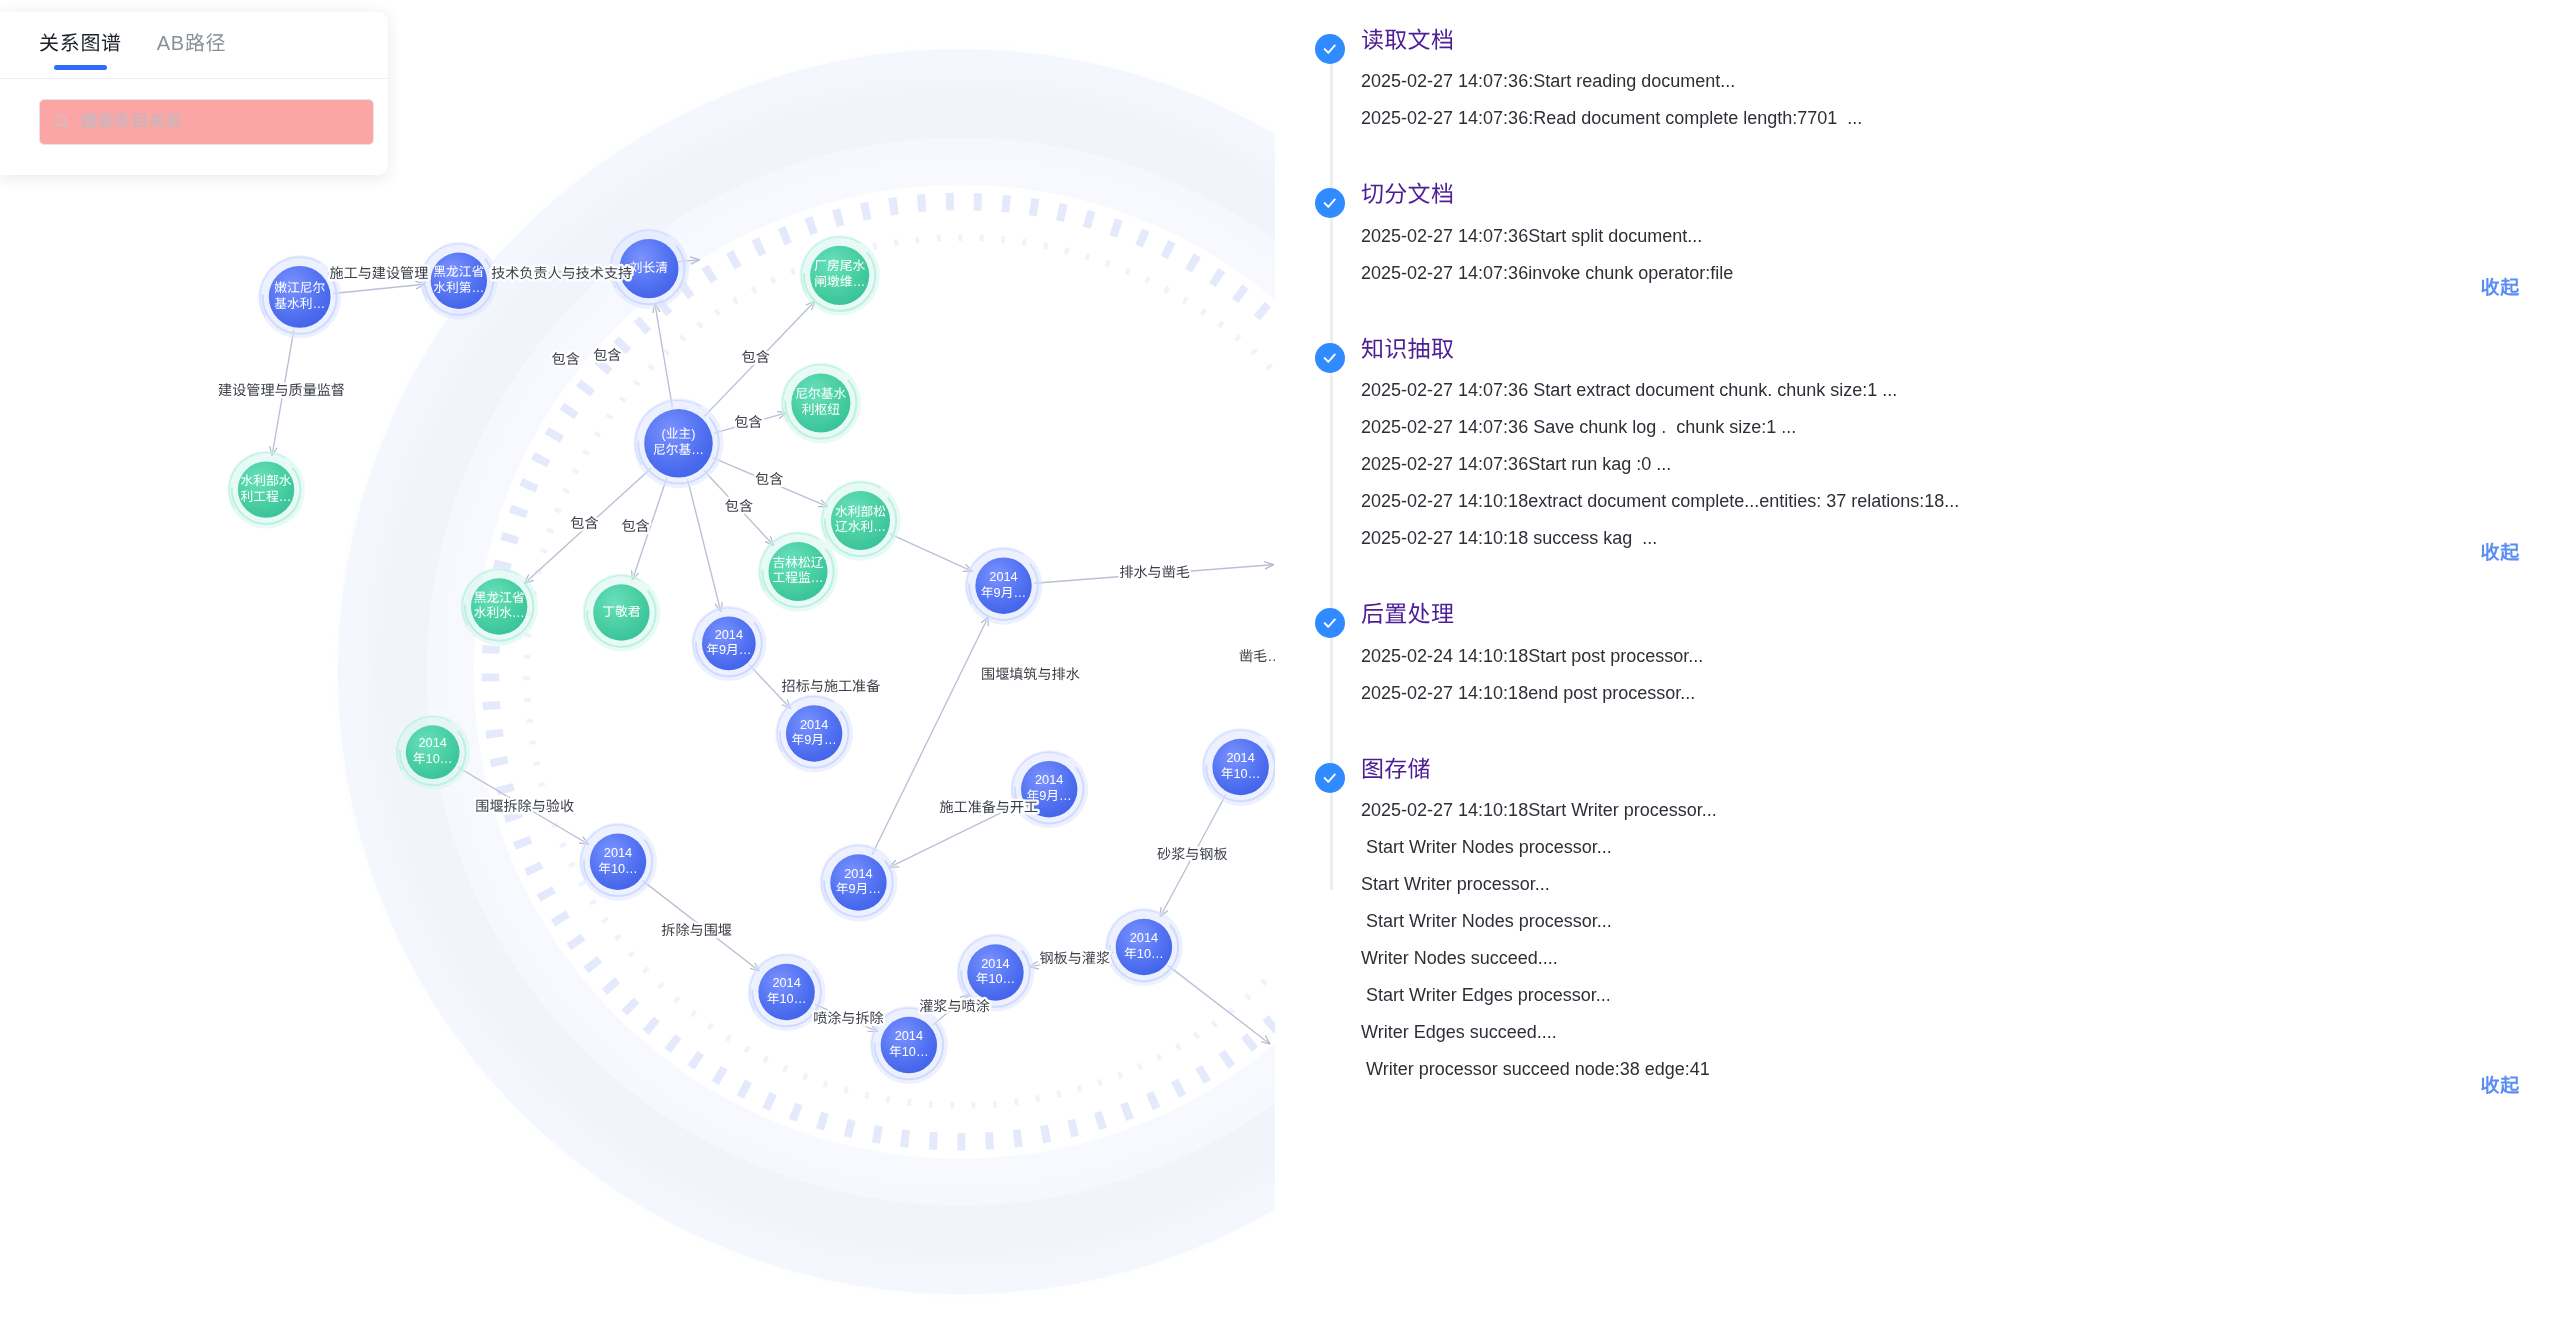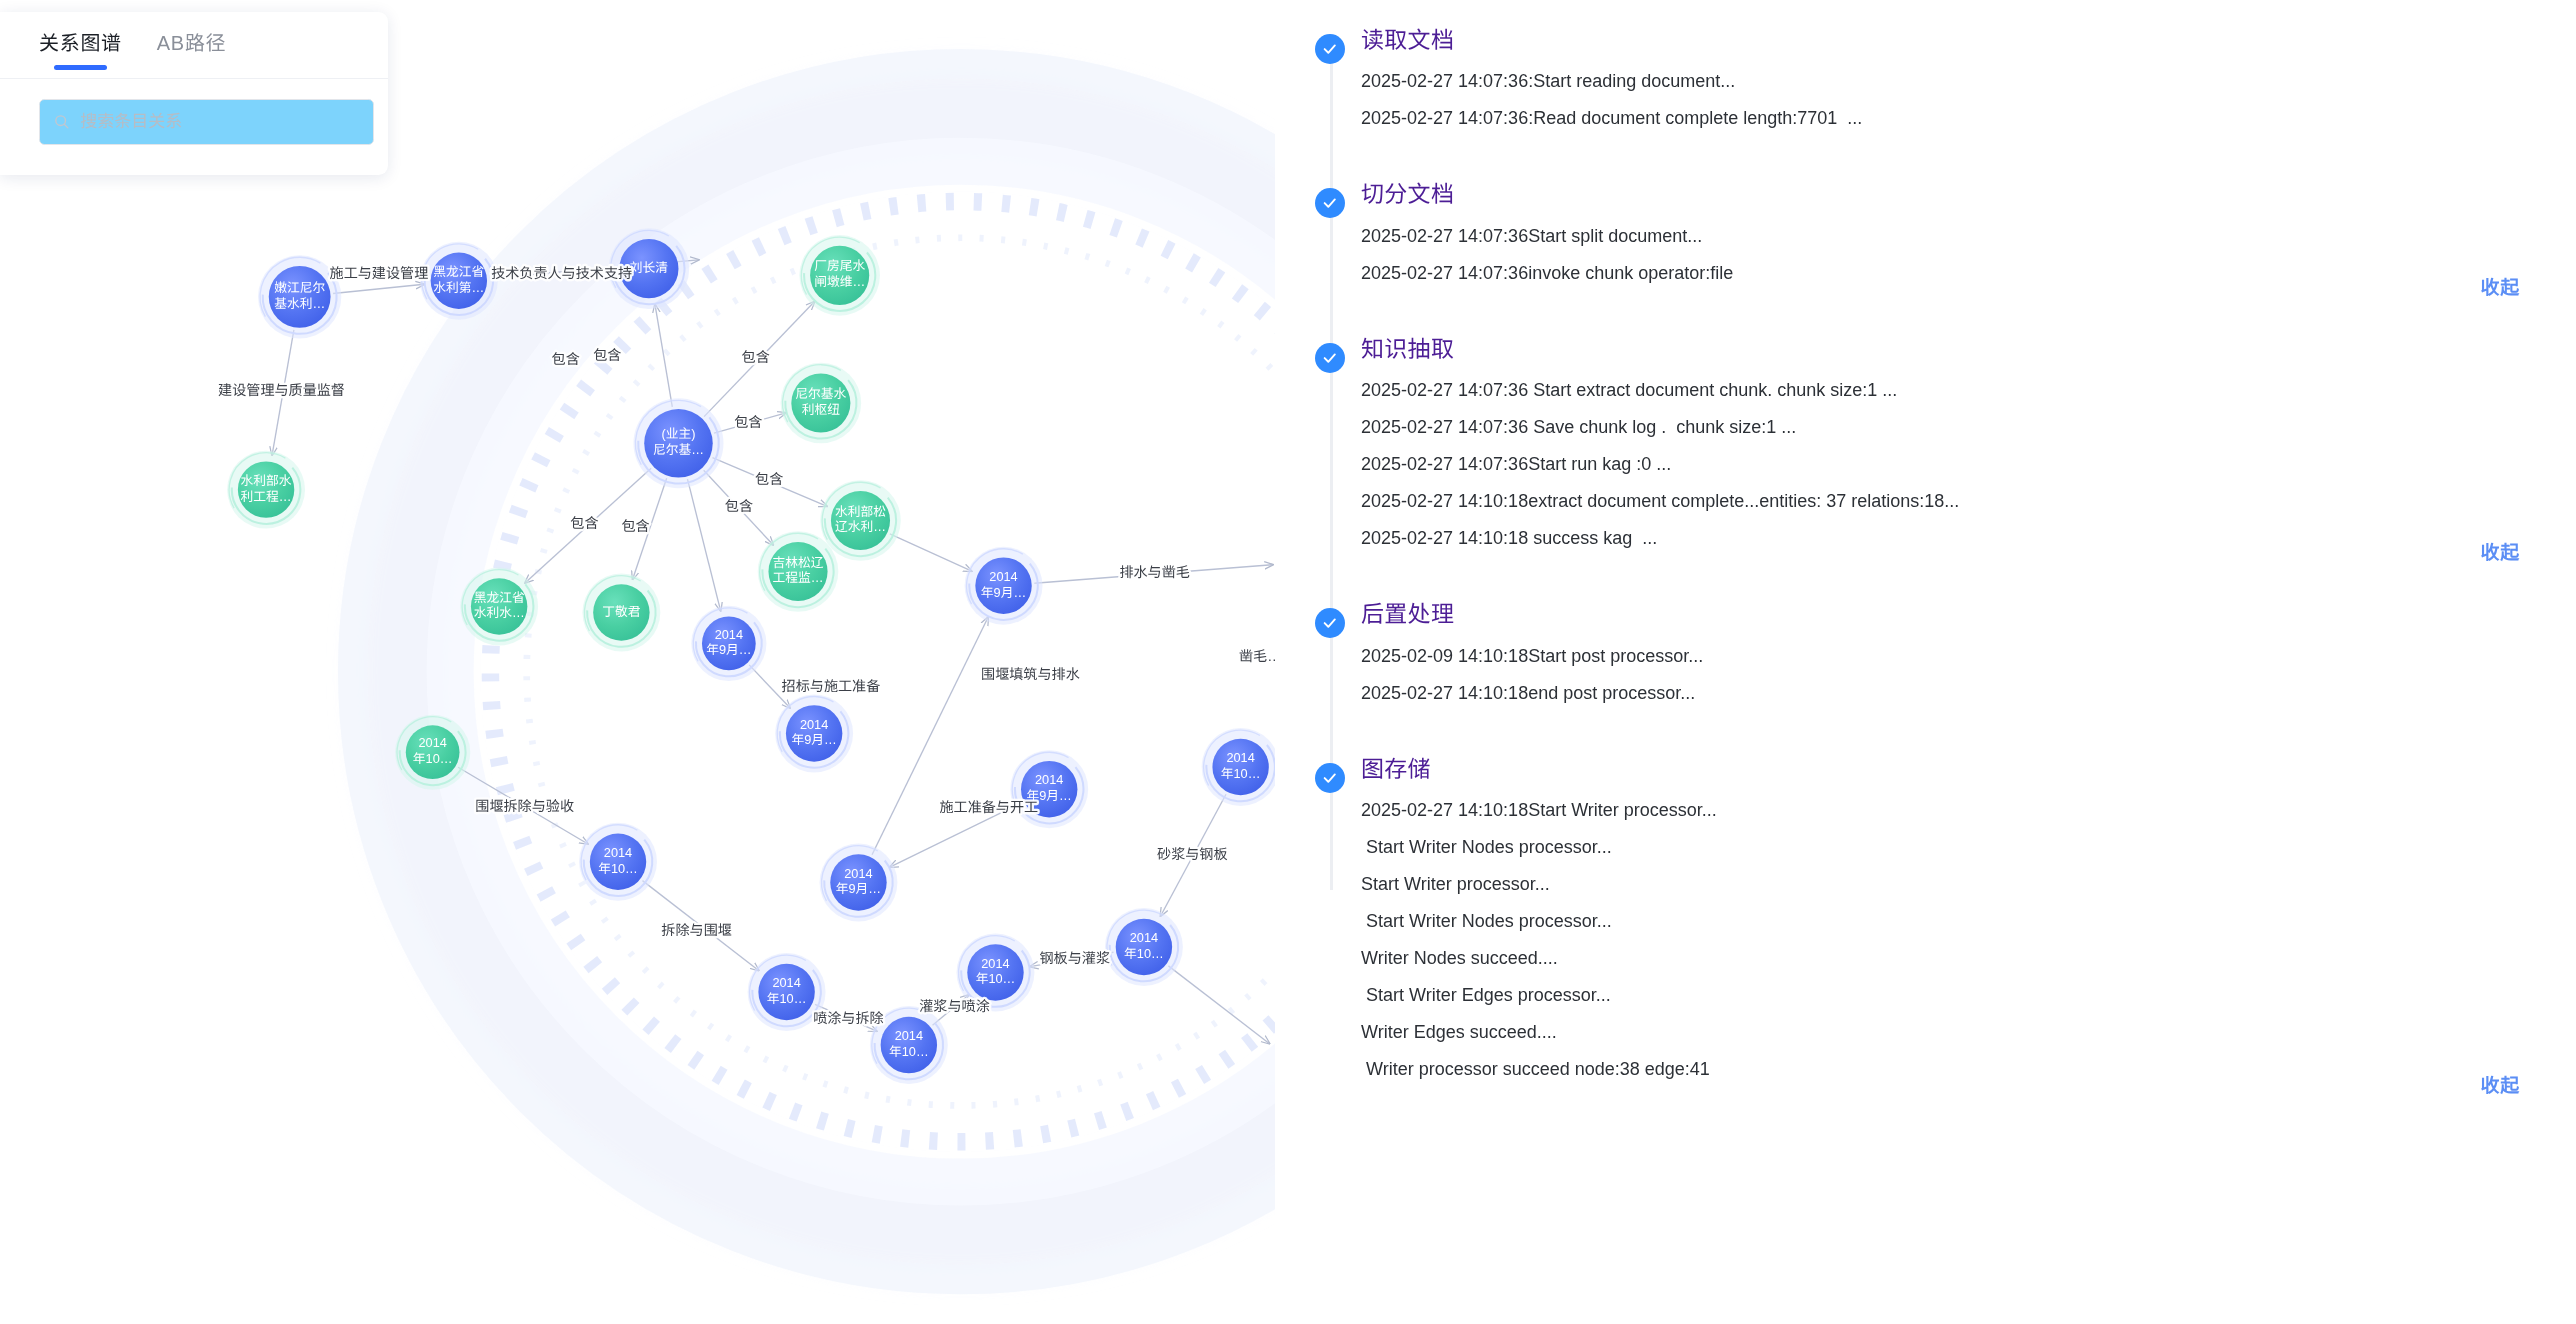--- a/index.html
+++ b/index.html
@@ -50,21 +50,21 @@
     left: 15px; right: 15px; bottom: -13.4px;
     height: 5.4px; border-radius: 2.7px;
     background: #2f6bff;
   }
   #search-wrap { padding: 20px 27px 0 39px; }
   #search-box {
     display: flex; align-items: center; gap: 9.4px;
     height: 46px; width: 335px;
     border: 0.7px solid #e2e5ea; border-radius: 5.4px;
     padding: 0 13.4px;
-    background: #7dd3fc;
+    background: #fca5a5;
   }
   #search-box .mag { width: 17.5px; height: 17.5px; flex: 0 0 auto; }
   #search-input {
     border: 0; outline: none; flex: 1;
     font-size: 17px; color: #4b5058;
     font-family: "Liberation Sans", sans-serif;
     background: transparent;
   }
   #search-input::placeholder { color: #b7bcc4; }
 
@@ -478,21 +478,21 @@
           </div>
         </div>
         <div class="step ">
           <div class="step-dot">
             <svg viewBox="0 0 24 24">
               <path d="M5 12.5 L10 17.5 L19 7.5" fill="none" stroke="#ffffff" stroke-width="2.6" stroke-linecap="round" stroke-linejoin="round"></path>
             </svg>
           </div>
           <div class="step-title">后置处理</div>
           <div class="step-body">
-            <div class="log-line">2025-02-09 14:10:18Start post processor...</div>
+            <div class="log-line">2025-02-24 14:10:18Start post processor...</div>
             <div class="log-line">2025-02-27 14:10:18end post processor...</div>
           </div>
         </div>
         <div class="step s-store">
           <div class="step-dot">
             <svg viewBox="0 0 24 24">
               <path d="M5 12.5 L10 17.5 L19 7.5" fill="none" stroke="#ffffff" stroke-width="2.6" stroke-linecap="round" stroke-linejoin="round"></path>
             </svg>
           </div>
           <div class="step-title">图存储</div>

